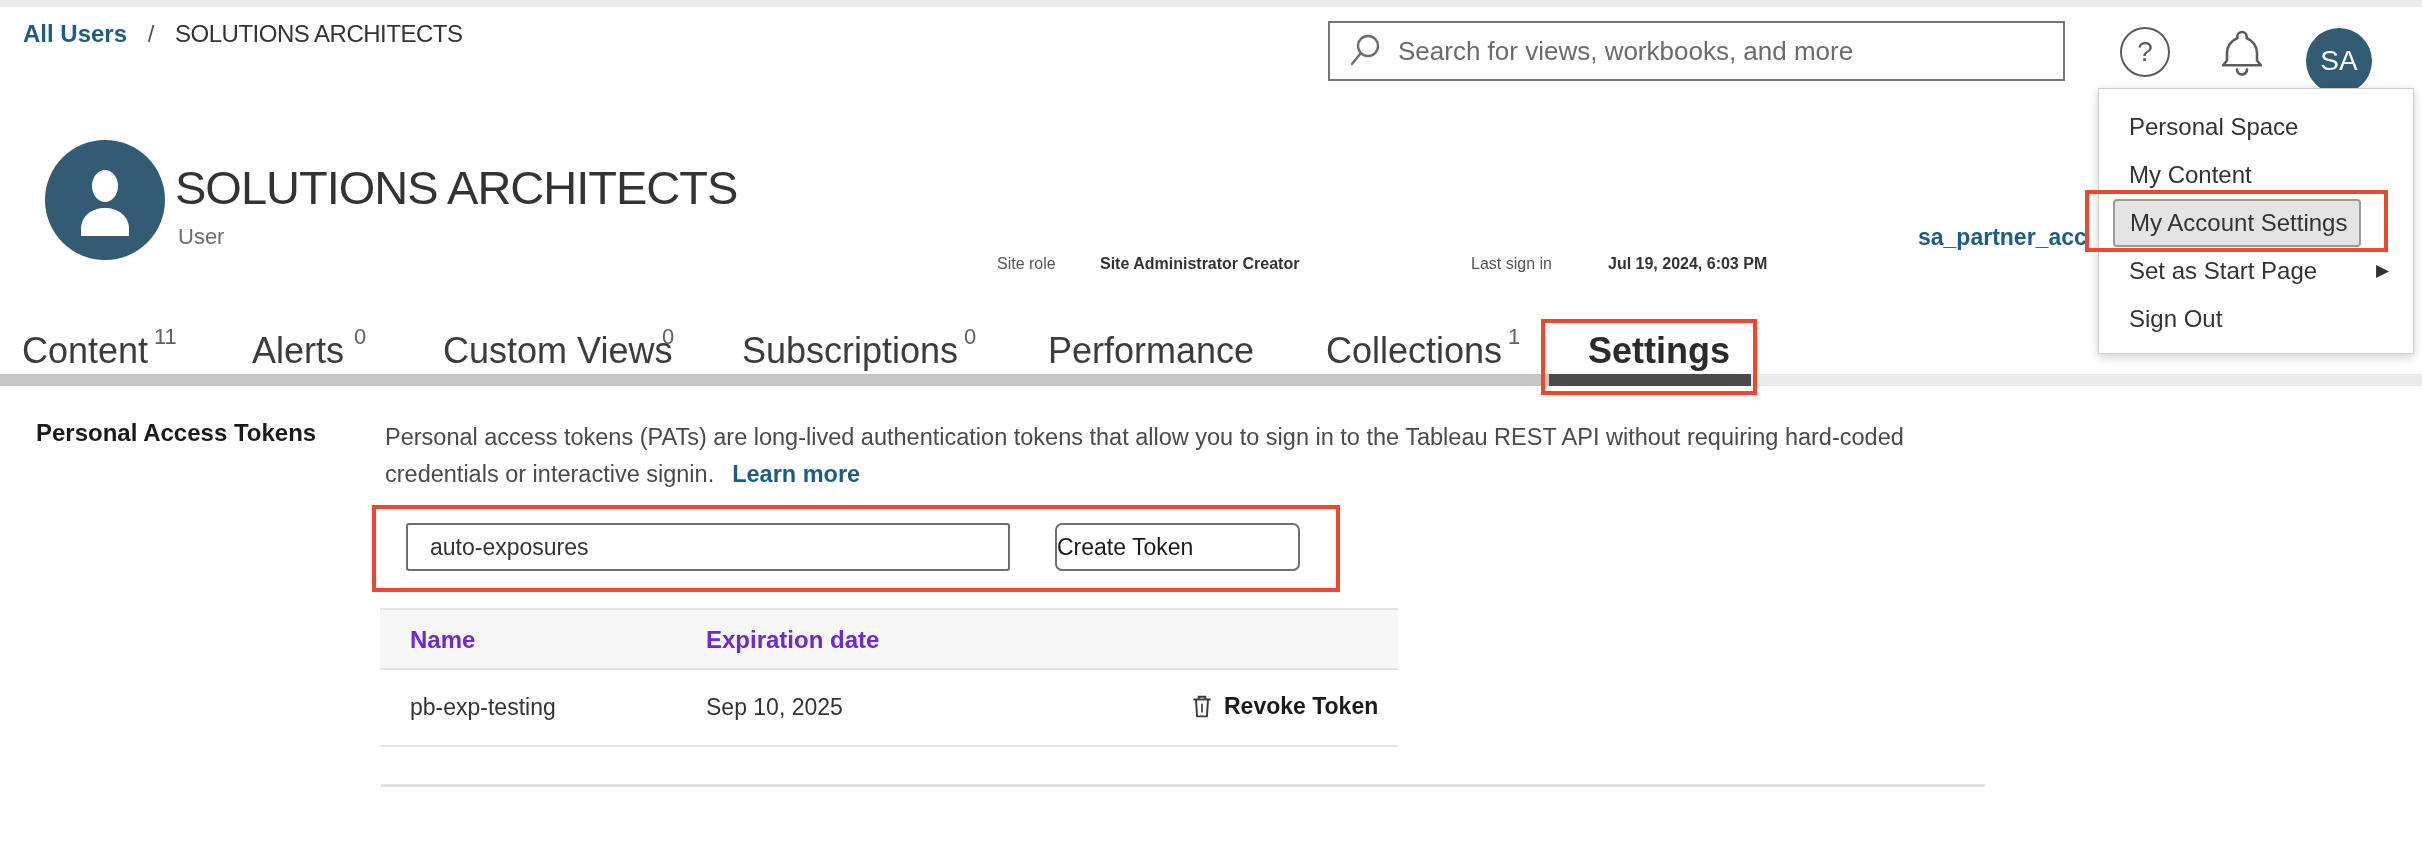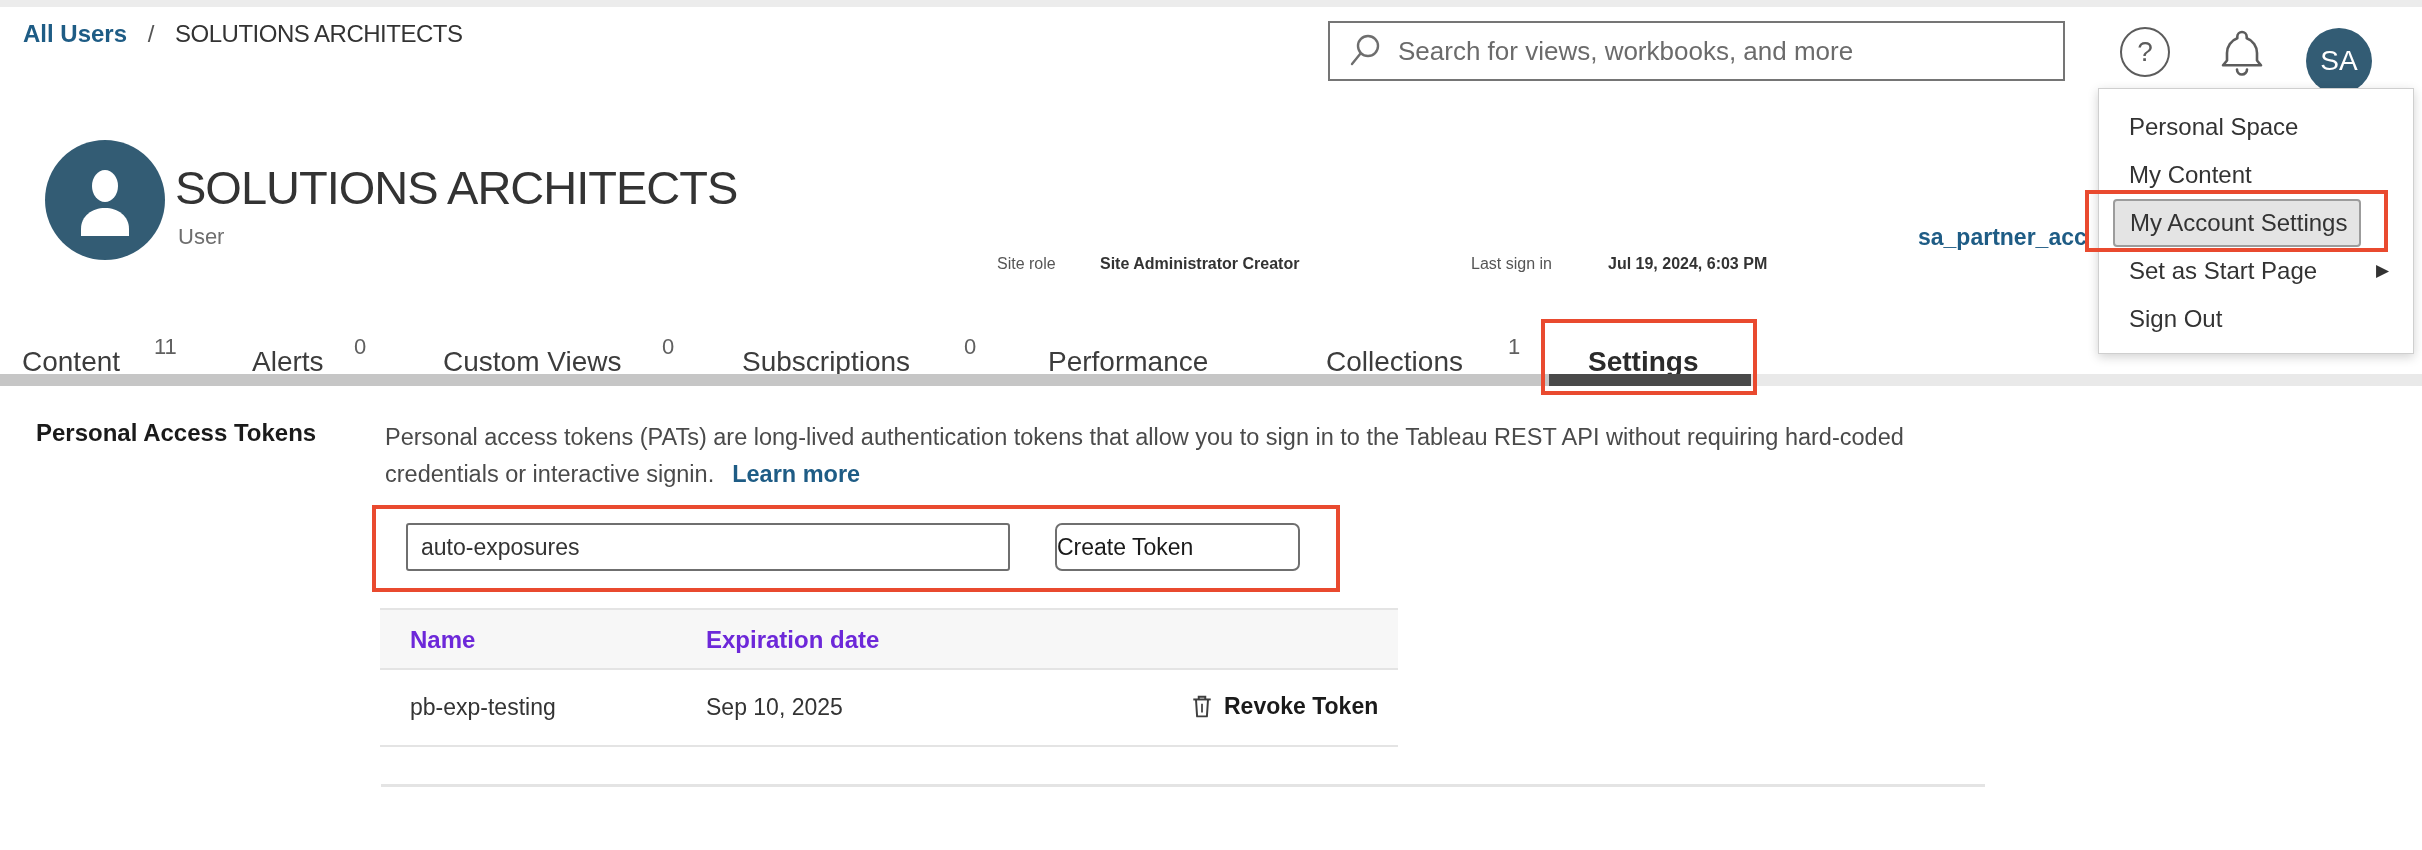--- a/index.html
+++ b/index.html
@@ -47,32 +47,32 @@
   .avatar-lg{left:45px;top:140px;width:120px;height:120px;border-radius:50%;background:#335c74;overflow:hidden;}
   .page-title{left:175px;top:160px;font-size:47px;font-weight:400;color:#333;letter-spacing:-1px;}
   .user-label{left:178px;top:224px;font-size:22px;color:#6e6e6e;}
   .meta{top:223px;font-size:16px;line-height:30px;margin-top:26px;}
   .meta-label{color:#555;}
   .meta-value{color:#333;font-weight:bold;}
   .user-link{color:#1e5c85;font-weight:bold;cursor:pointer;}
   .user-clip{left:1918px;top:222px;width:167px;height:30px;overflow:hidden;font-size:23px;line-height:30px;}
 
   
-  .tab{top:346px;font-size:28px;color:#3c3c3c;cursor:pointer;}
-  .tab-count{top:334px;font-size:22px;color:#606060;}
+  .tab{top:330px;font-size:36px;color:#3c3c3c;cursor:pointer;}
+  .tab-count{top:324px;font-size:22px;color:#606060;}
   .tab-selected{font-weight:bold;color:#2b2b2b;}
   .track{top:374px;height:12px;}
 
   
   .section-label{left:36px;top:419px;font-size:24px;font-weight:bold;color:#1a1a1a;}
   .desc{left:385px;top:419px;font-size:23.5px;line-height:37px;color:#4a4a4a;width:1600px;}
   .learn-more{color:#1e5c85;font-weight:bold;margin-left:18px;cursor:pointer;}
 
   .token-input{left:406px;top:523px;width:604px;height:48px;border:2px solid #6f6f6f;border-radius:3px;
-               box-sizing:border-box;font-size:23px;color:#333;padding-left:13px;outline:none;
+               box-sizing:border-box;font-size:23px;color:#333;padding-left:22px;outline:none;
                font-family:"Liberation Sans",sans-serif;}
   .create-btn{left:1055px;top:523px;width:245px;height:48px;border:2px solid #6f6f6f;border-radius:7px;
               box-sizing:border-box;background:#fff;font-size:23px;font-weight:normal;color:#1a1a1a;
               text-align:left;line-height:44px;cursor:pointer;}
 
   
   .table{left:380px;top:608px;width:1018px;}
   .thead{height:62px;background:#f7f7f7;border-top:2px solid #e4e4e4;border-bottom:2px solid #e4e4e4;
          box-sizing:border-box;position:relative;}
   .trow{height:77px;background:#fff;border-bottom:2px solid #e4e4e4;box-sizing:border-box;position:relative;}

